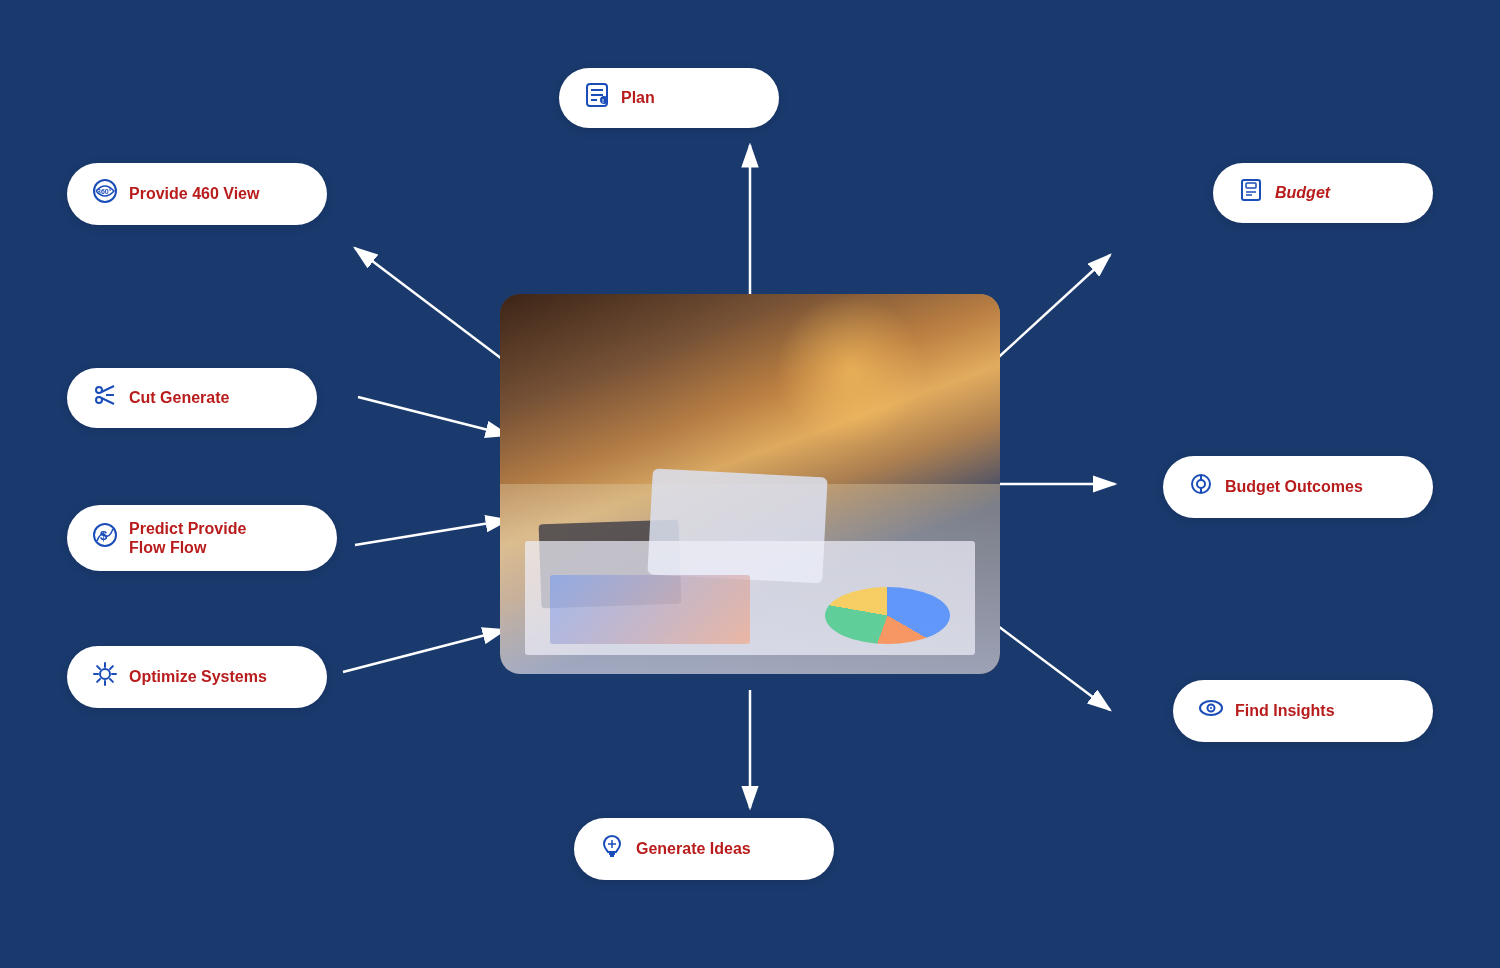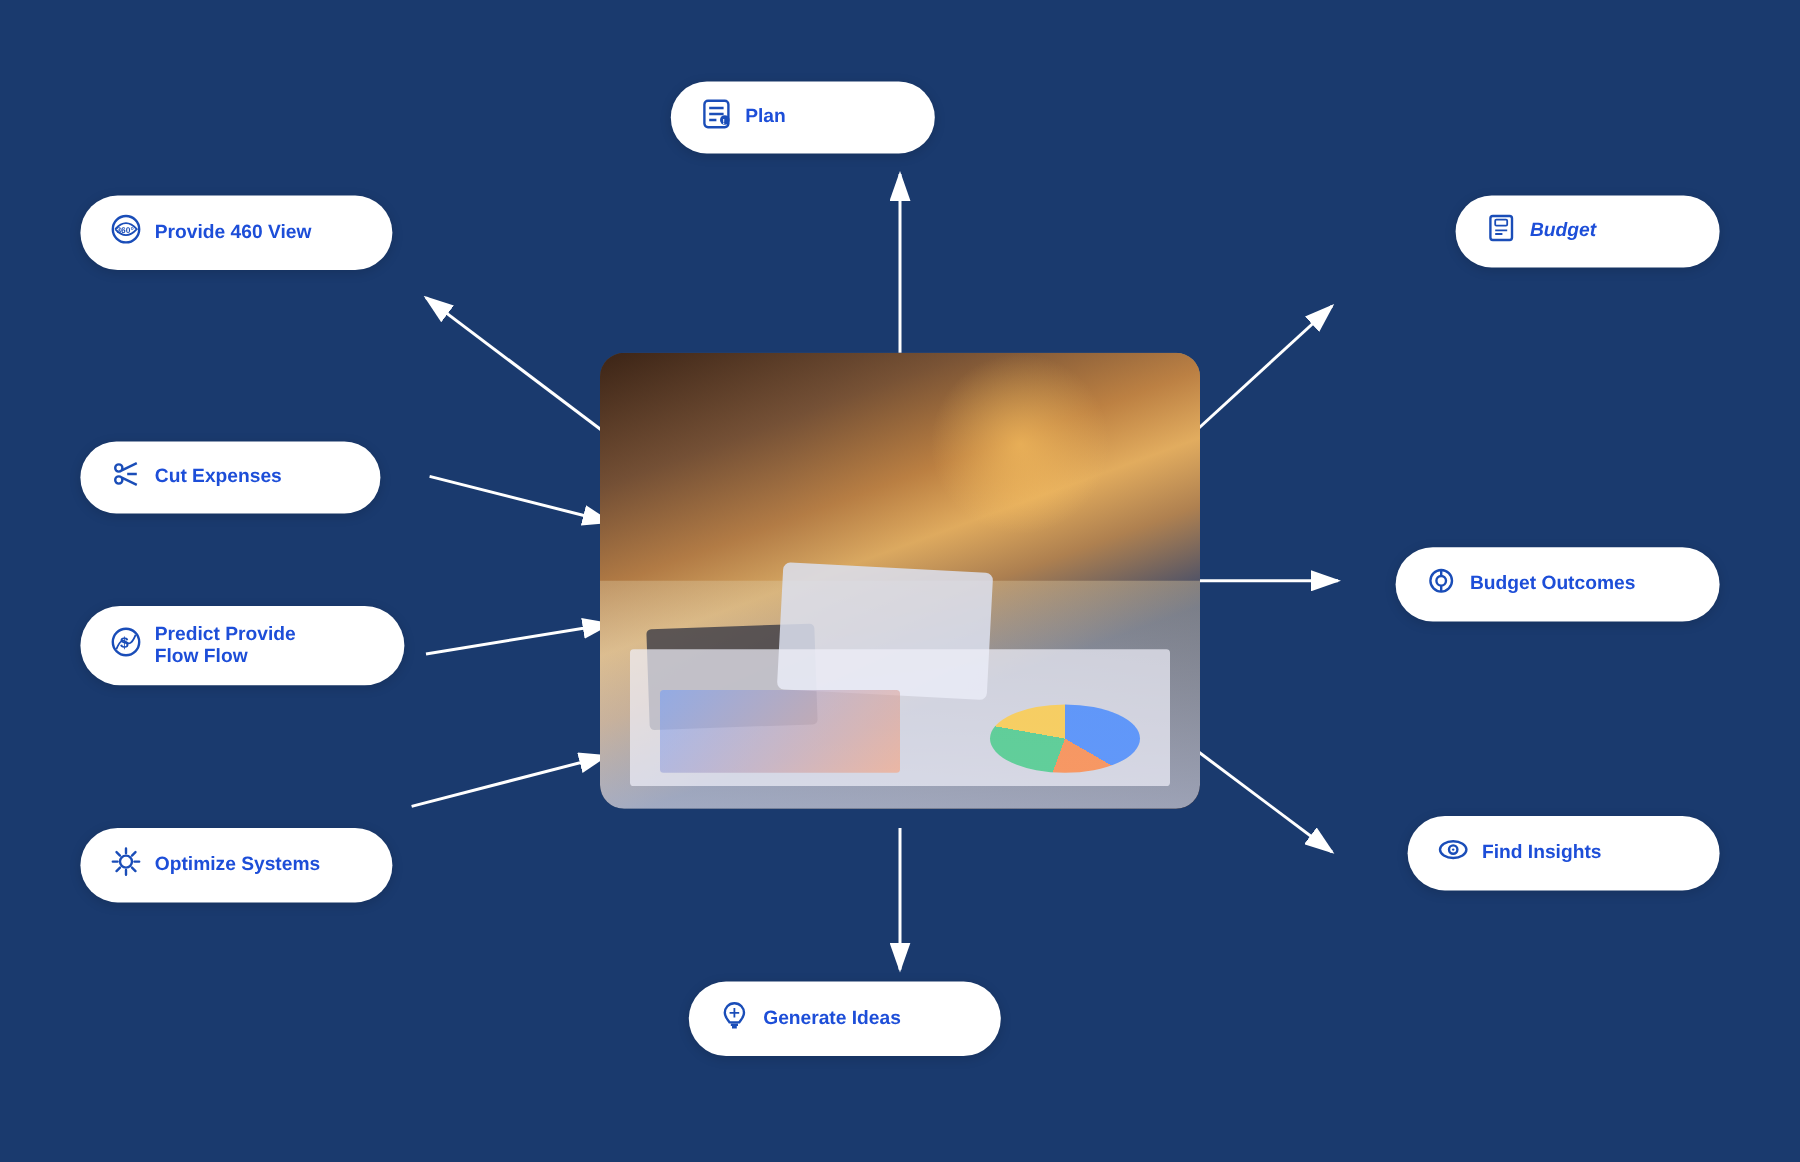--- a/index.html
+++ b/index.html
@@ -63,21 +63,21 @@
       border-radius: 50px;
       padding: 14px 24px;
       display: flex;
       align-items: center;
       gap: 10px;
       white-space: nowrap;
       box-shadow: 0 2px 10px rgba(0,0,0,0.15);
     }
 
     .pill-btn .btn-label {
-      color: #1d4ed8;
+      color: #b91c1c;
       font-weight: 700;
       font-size: 16px;
       line-height: 1.2;
     }
 
     .pill-btn .btn-icon {
       color: #1a4db8;
       font-size: 22px;
       min-width: 28px;
       text-align: center;
@@ -194,21 +194,21 @@
   <div class="pill-btn" style="left:67px;top:368px;min-width:250px;">
     <span class="btn-icon">
       <svg width="26" height="26" viewBox="0 0 26 26" fill="none">
         <circle cx="7" cy="8" r="3" stroke="#1a4db8" stroke-width="2"></circle>
         <circle cx="7" cy="18" r="3" stroke="#1a4db8" stroke-width="2"></circle>
         <line x1="9.5" y1="10" x2="22" y2="4" stroke="#1a4db8" stroke-width="2"></line>
         <line x1="9.5" y1="16" x2="22" y2="22" stroke="#1a4db8" stroke-width="2"></line>
         <line x1="14" y1="13" x2="22" y2="13" stroke="#1a4db8" stroke-width="2"></line>
       </svg>
     </span>
-    <span class="btn-label">Cut Expenses</span>
+    <span class="btn-label">Cut Generate</span>
   </div>
 
   <div class="pill-btn" style="right:67px;top:456px;min-width:270px;">
     <span class="btn-icon">
       <svg width="28" height="28" viewBox="0 0 28 28" fill="none">
         <circle cx="14" cy="14" r="9" stroke="#1a4db8" stroke-width="2"></circle>
         <circle cx="14" cy="14" r="4" stroke="#1a4db8" stroke-width="2"></circle>
         <line x1="14" y1="5" x2="14" y2="10" stroke="#1a4db8" stroke-width="2"></line>
         <line x1="14" y1="18" x2="14" y2="23" stroke="#1a4db8" stroke-width="2"></line>
       </svg>
@@ -234,21 +234,21 @@
     <span class="btn-icon">
       <svg width="28" height="28" viewBox="0 0 28 28" fill="none">
         <ellipse cx="14" cy="14" rx="11" ry="7" stroke="#1a4db8" stroke-width="2"></ellipse>
         <circle cx="14" cy="14" r="3.5" stroke="#1a4db8" stroke-width="2"></circle>
         <circle cx="14" cy="14" r="1" fill="#1a4db8"></circle>
       </svg>
     </span>
     <span class="btn-label">Find Insights</span>
   </div>
 
-  <div class="pill-btn" style="left:67px;top:646px;min-width:260px;margin-top:44px;">
+  <div class="pill-btn" style="left:67px;top:646px;min-width:260px;">
     <span class="btn-icon">
       <svg width="28" height="28" viewBox="0 0 28 28" fill="none">
         <circle cx="14" cy="14" r="5" stroke="#1a4db8" stroke-width="2"></circle>
         <path d="M14 3 L14 7 M14 21 L14 25 M3 14 L7 14 M21 14 L25 14 M6.1 6.1 L9 9 M19 19 L21.9 21.9 M6.1 21.9 L9 19 M19 9 L21.9 6.1" stroke="#1a4db8" stroke-width="2" stroke-linecap="round"></path>
       </svg>
     </span>
     <span class="btn-label">Optimize Systems</span>
   </div>
 
   <div class="pill-btn" style="left:574px;top:818px;min-width:260px;">

